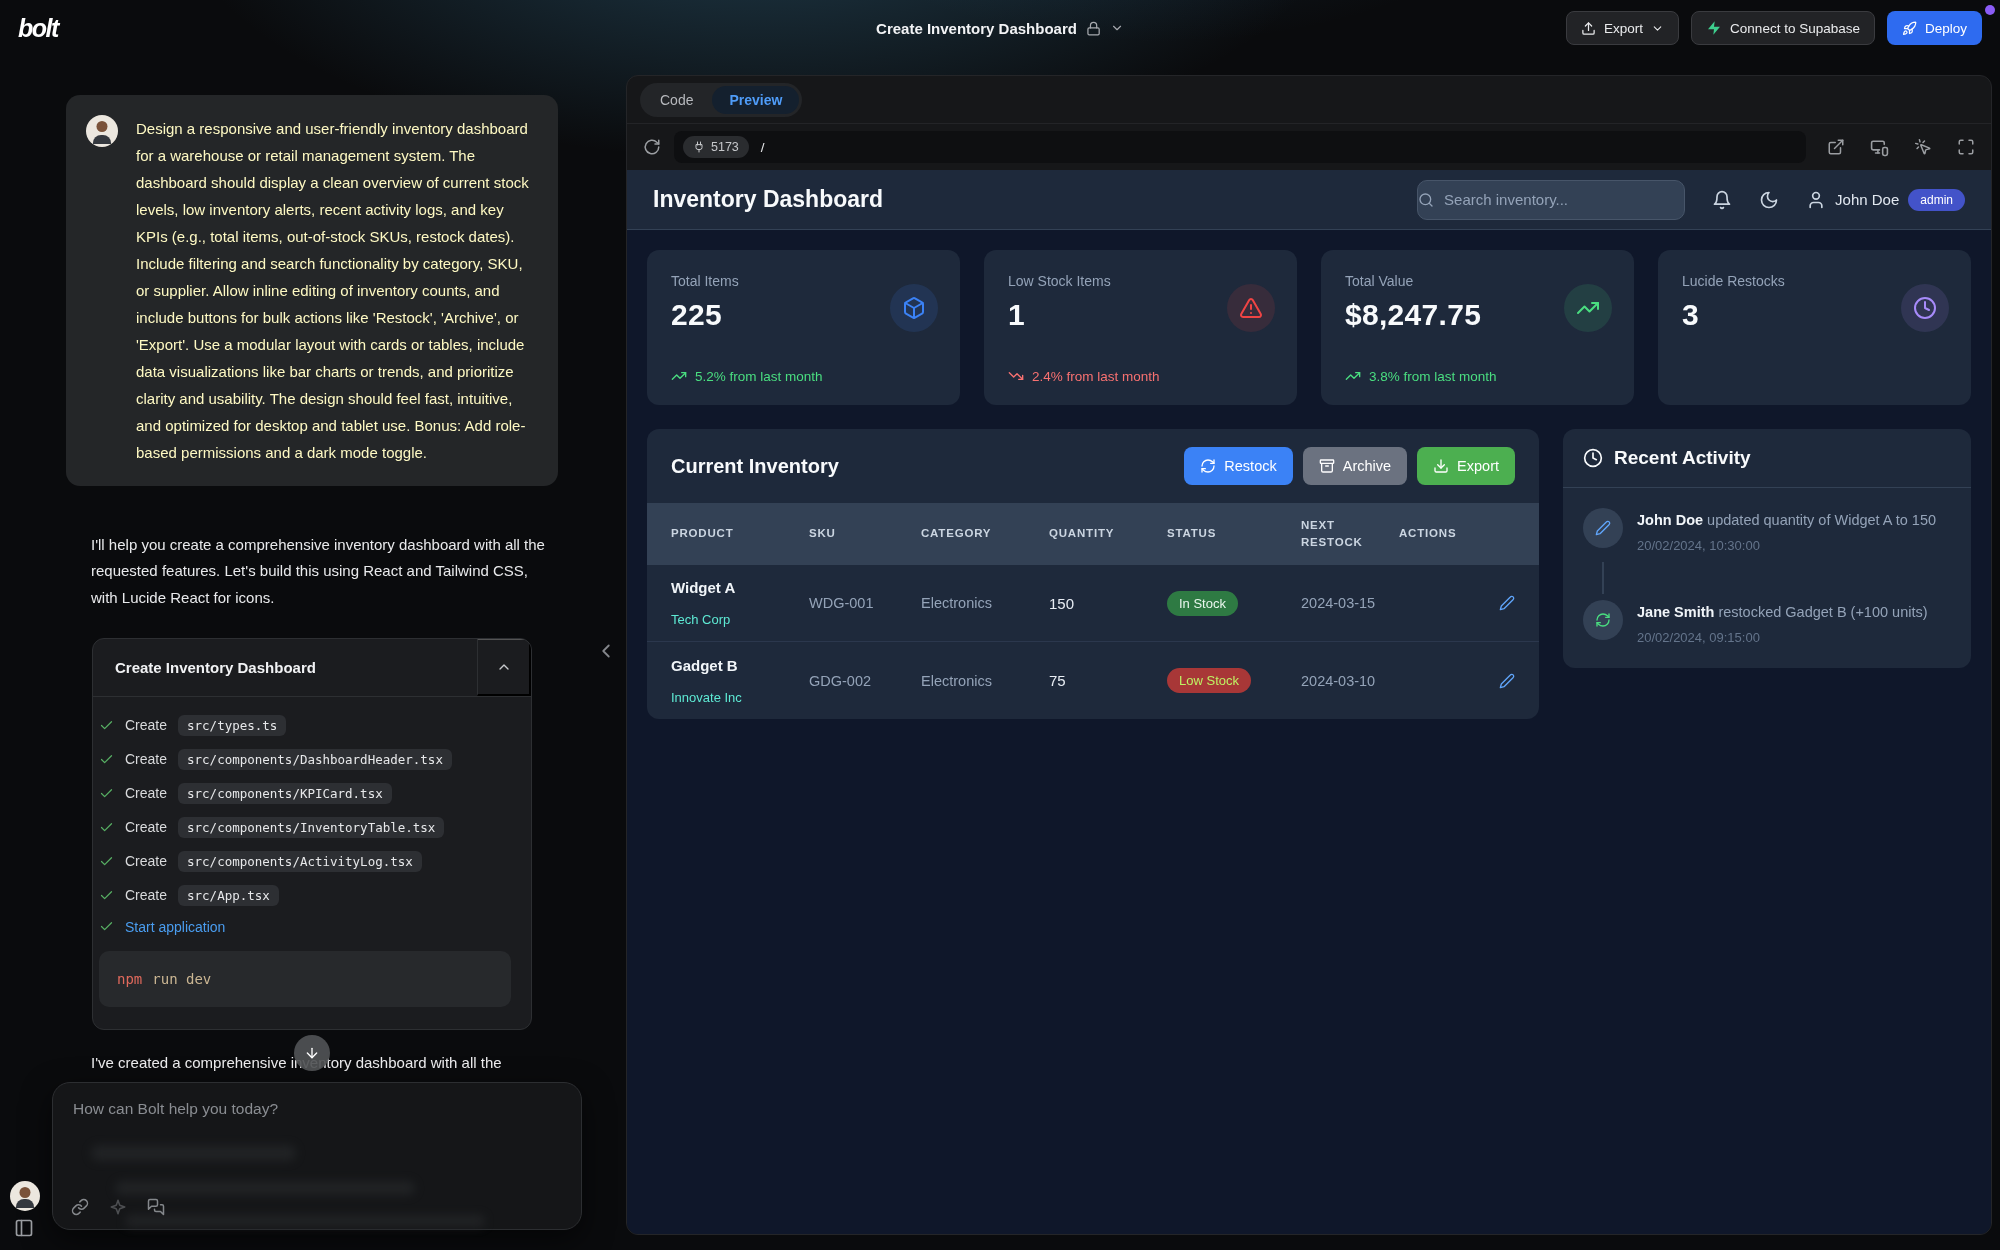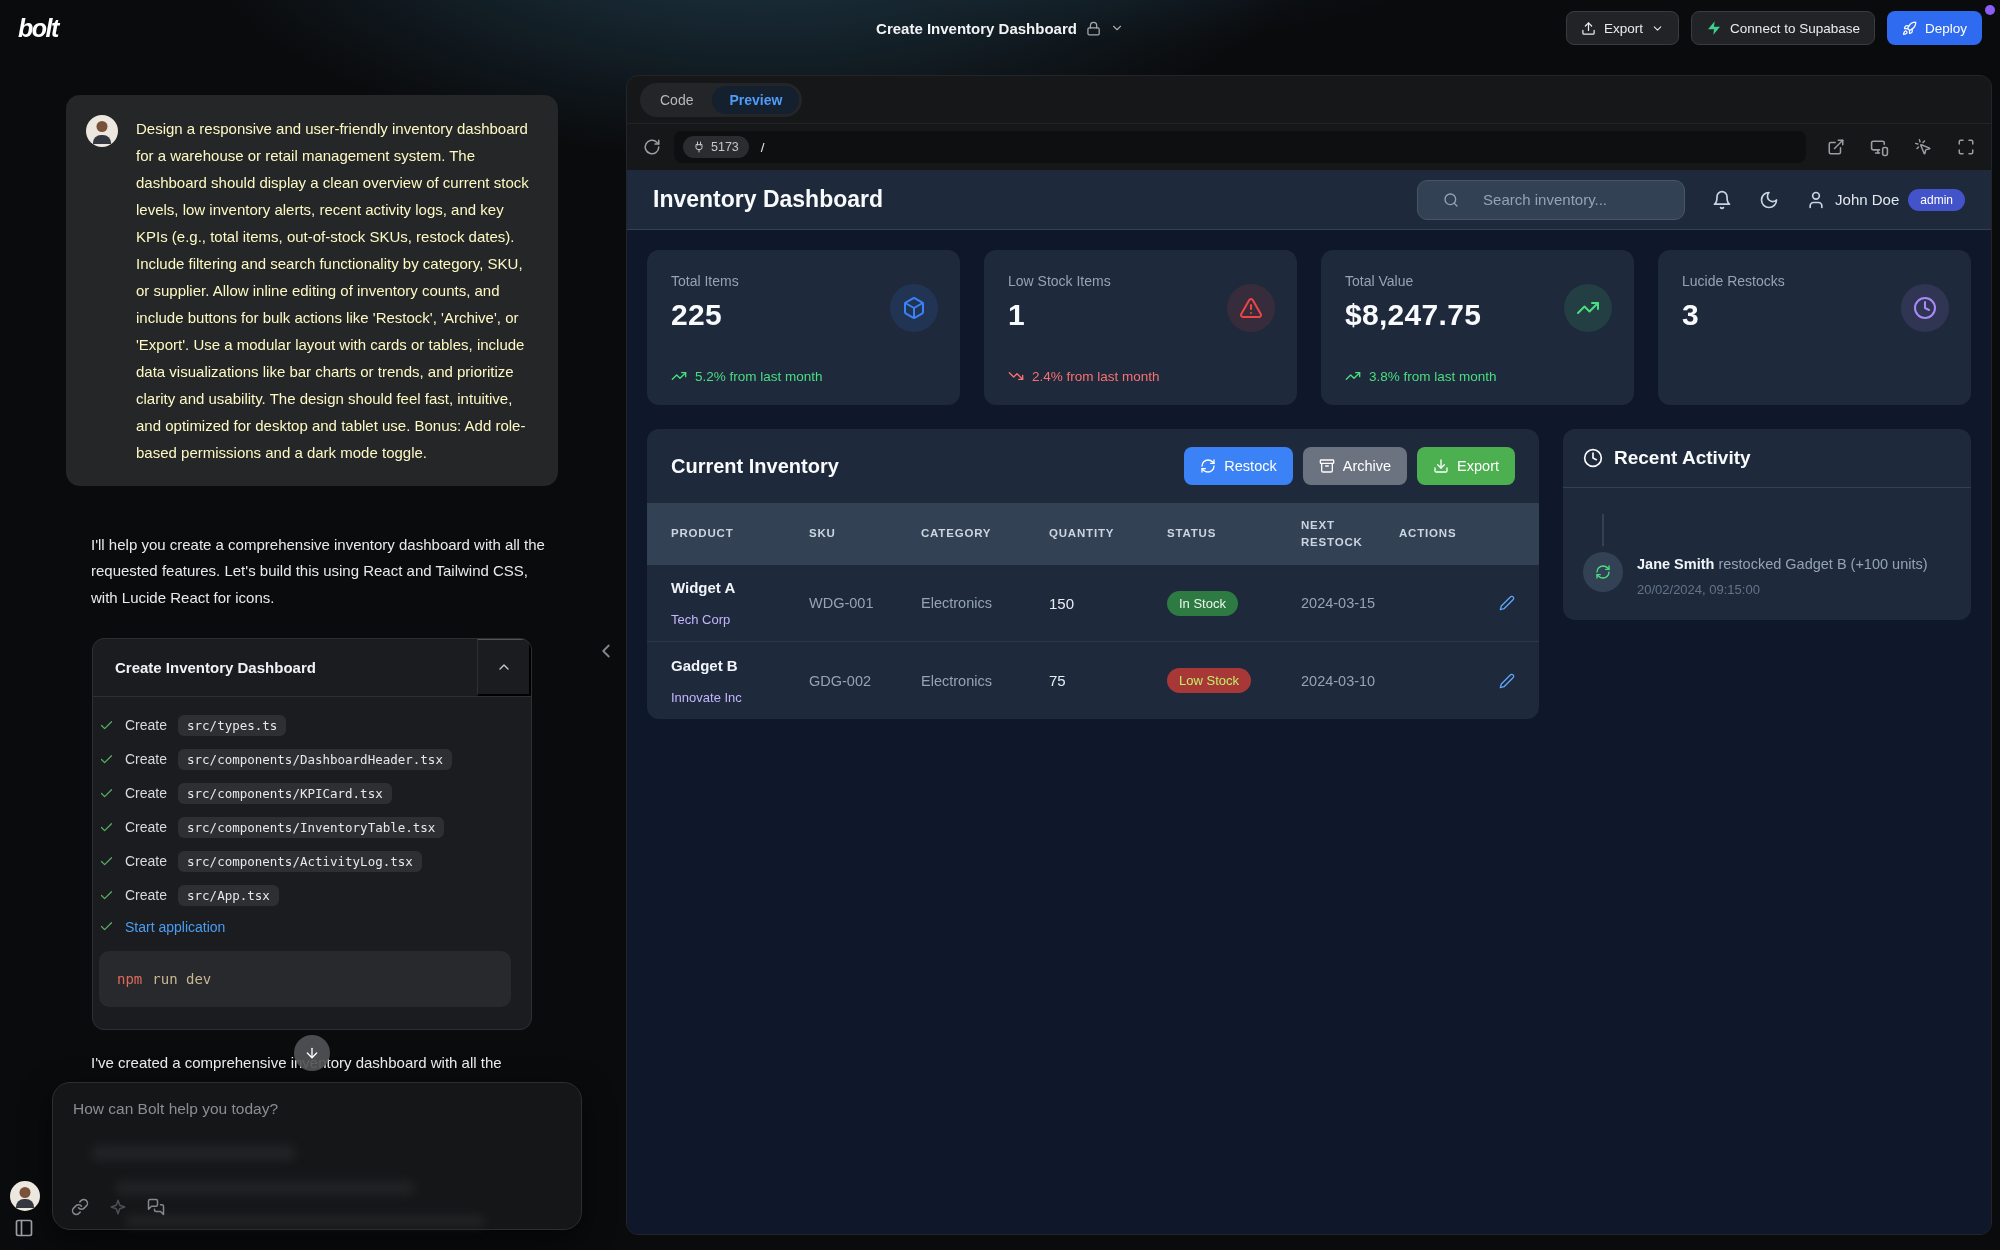--- a/index.html
+++ b/index.html
@@ -82,21 +82,21 @@
   .port-pill { background:#2a2c2f; border-radius:999px; height:22px; padding:0 10px; display:flex; align-items:center; gap:6px; color:#c6c8cb; font-size:12.5px; }
   .url-path { color:#e7e8ea; font-size:13.5px; }
   .url-icons { display:flex; gap:25px; margin-left:8px; }
 
   .preview-content { flex:1; background:#0f172a; overflow:hidden; }
 
   .dash-header { height:60px; background:#1e293b; border-bottom:1px solid #334155; display:flex; align-items:center; padding:0 26px; }
   .dash-title { font-size:23px; font-weight:700; color:#f8fafc; }
   .dash-right { margin-left:auto; display:flex; align-items:center; gap:27px; }
   .searchbox { width:268px; height:40px; background:#334155; border:1px solid #475569; border-radius:10px;
-               display:flex; align-items:center; gap:24px; padding:0 25px; color:#94a3b8; cursor:text; }
+               display:flex; align-items:center; gap:10px; padding:0 0; color:#94a3b8; cursor:text; }
   .searchbox span { font-size:15px; }
   .hicon { background:none; border:none; color:#cbd5e1; cursor:pointer; display:flex; }
   .user-group { display:flex; align-items:center; gap:9px; cursor:pointer; }
   .user-name { font-size:15px; color:#e2e8f0; }
   .role-badge { background:#4353c9; color:#fff; font-size:12px; border-radius:999px; padding:4px 12px; }
 
   .dash-body { padding:20px; display:flex; flex-direction:column; gap:24px; }
   .kpi-row { display:grid; grid-template-columns:repeat(4,1fr); gap:24px; }
   .kpi-card { position:relative; background:#1e293b; border-radius:12px; padding:23px 24px; height:155px; }
   .kpi-label { font-size:14px; color:#94a3b8; }
@@ -116,21 +116,21 @@
   .inv-btns { margin-left:auto; display:flex; gap:10px; }
   .abtn { display:flex; align-items:center; gap:8px; height:38px; border-radius:8px; padding:0 16px;
           font-size:14.5px; font-weight:500; color:#fff; border:none; cursor:pointer; }
   .btn-restock { background:#3b82f6; } .btn-archive { background:#6b7280; } .btn-export { background:#4caf50; }
 
   .tgrid { display:grid; grid-template-columns:138px 112px 128px 118px 134px 98px 1fr; column-gap:0; padding:0 24px; align-items:center; }
   .thead { background:#334155; min-height:62px; font-size:11.5px; font-weight:700; color:#cbd5e1; letter-spacing:.07em; line-height:1.5; }
   .trow { min-height:77px; border-bottom:1px solid #2b374d; padding-top:14px; padding-bottom:14px; }
   .trow:last-child { border-bottom:none; }
   .p-name { font-size:15px; font-weight:600; color:#f1f5f9; }
-  .p-sub { font-size:13px; color:#c4b5fd; margin-top:16px; }
+  .p-sub { font-size:13px; color:#5eead4; margin-top:16px; }
   .cell { font-size:14.5px; color:#94a3b8; }
   .cell-strong { font-size:15px; color:#e8edf4; }
   .badge { display:inline-block; width:max-content; padding:5px 12px; border-radius:999px; font-size:13px; }
   .badge.in-stock { background:#2e7a43; color:#e9f7ee; }
   .badge.low-stock { background:#a83737; color:#bef264; }
   .edit-btn { background:none; border:none; color:#60a5fa; cursor:pointer; justify-self:end; display:flex; }
 
   .act-card { width:408px; background:#1e293b; border-radius:12px; overflow:hidden; }
   .act-head { display:flex; align-items:center; gap:11px; padding:18px 20px; border-bottom:1px solid #334155; color:#f8fafc; }
   .act-head .ttl { font-size:19px; font-weight:700; }
@@ -615,20 +615,34 @@
           <div class="act-head">
             <span>
                 <svg class="i" width="20" height="20" viewBox="0 0 24 24" fill="none" stroke="currentColor" stroke-width="2" stroke-linecap="round" stroke-linejoin="round">
                   <circle cx="12" cy="12" r="10"></circle>
                   <polyline points="12 6 12 12 16 14"></polyline>
                 </svg>
               </span>
             <span class="ttl">Recent Activity</span>
           </div>
           <div class="act-list">
+            <div class="act-item">
+              <div class="act-ic blue">
+                  <svg class="i" width="16" height="16" viewBox="0 0 24 24" fill="none" stroke="currentColor" stroke-width="2" stroke-linecap="round" stroke-linejoin="round">
+                    <path d="M17 3a2.85 2.83 0 1 1 4 4L7.5 20.5 2 22l1.5-5.5Z"></path>
+                  </svg>
+                </div>
+              <div class="act-text">
+                <div>
+                  <span class="act-user">John Doe</span>
+                  <span class="act-action"> updated quantity of Widget A to 150</span>
+                </div>
+                <div class="act-time">20/02/2024, 10:30:00</div>
+              </div>
+            </div>
             <div class="connector"></div>
             <div class="act-item">
               <div class="act-ic green">
                   <svg class="i" width="16" height="16" viewBox="0 0 24 24" fill="none" stroke="currentColor" stroke-width="2" stroke-linecap="round" stroke-linejoin="round">
                     <path d="M3 12a9 9 0 0 1 9-9 9.75 9.75 0 0 1 6.74 2.74L21 8"></path>
                     <path d="M21 3v5h-5"></path>
                     <path d="M21 12a9 9 0 0 1-9 9 9.75 9.75 0 0 1-6.74-2.74L3 16"></path>
                     <path d="M8 16H3v5"></path>
                   </svg>
                 </div>

